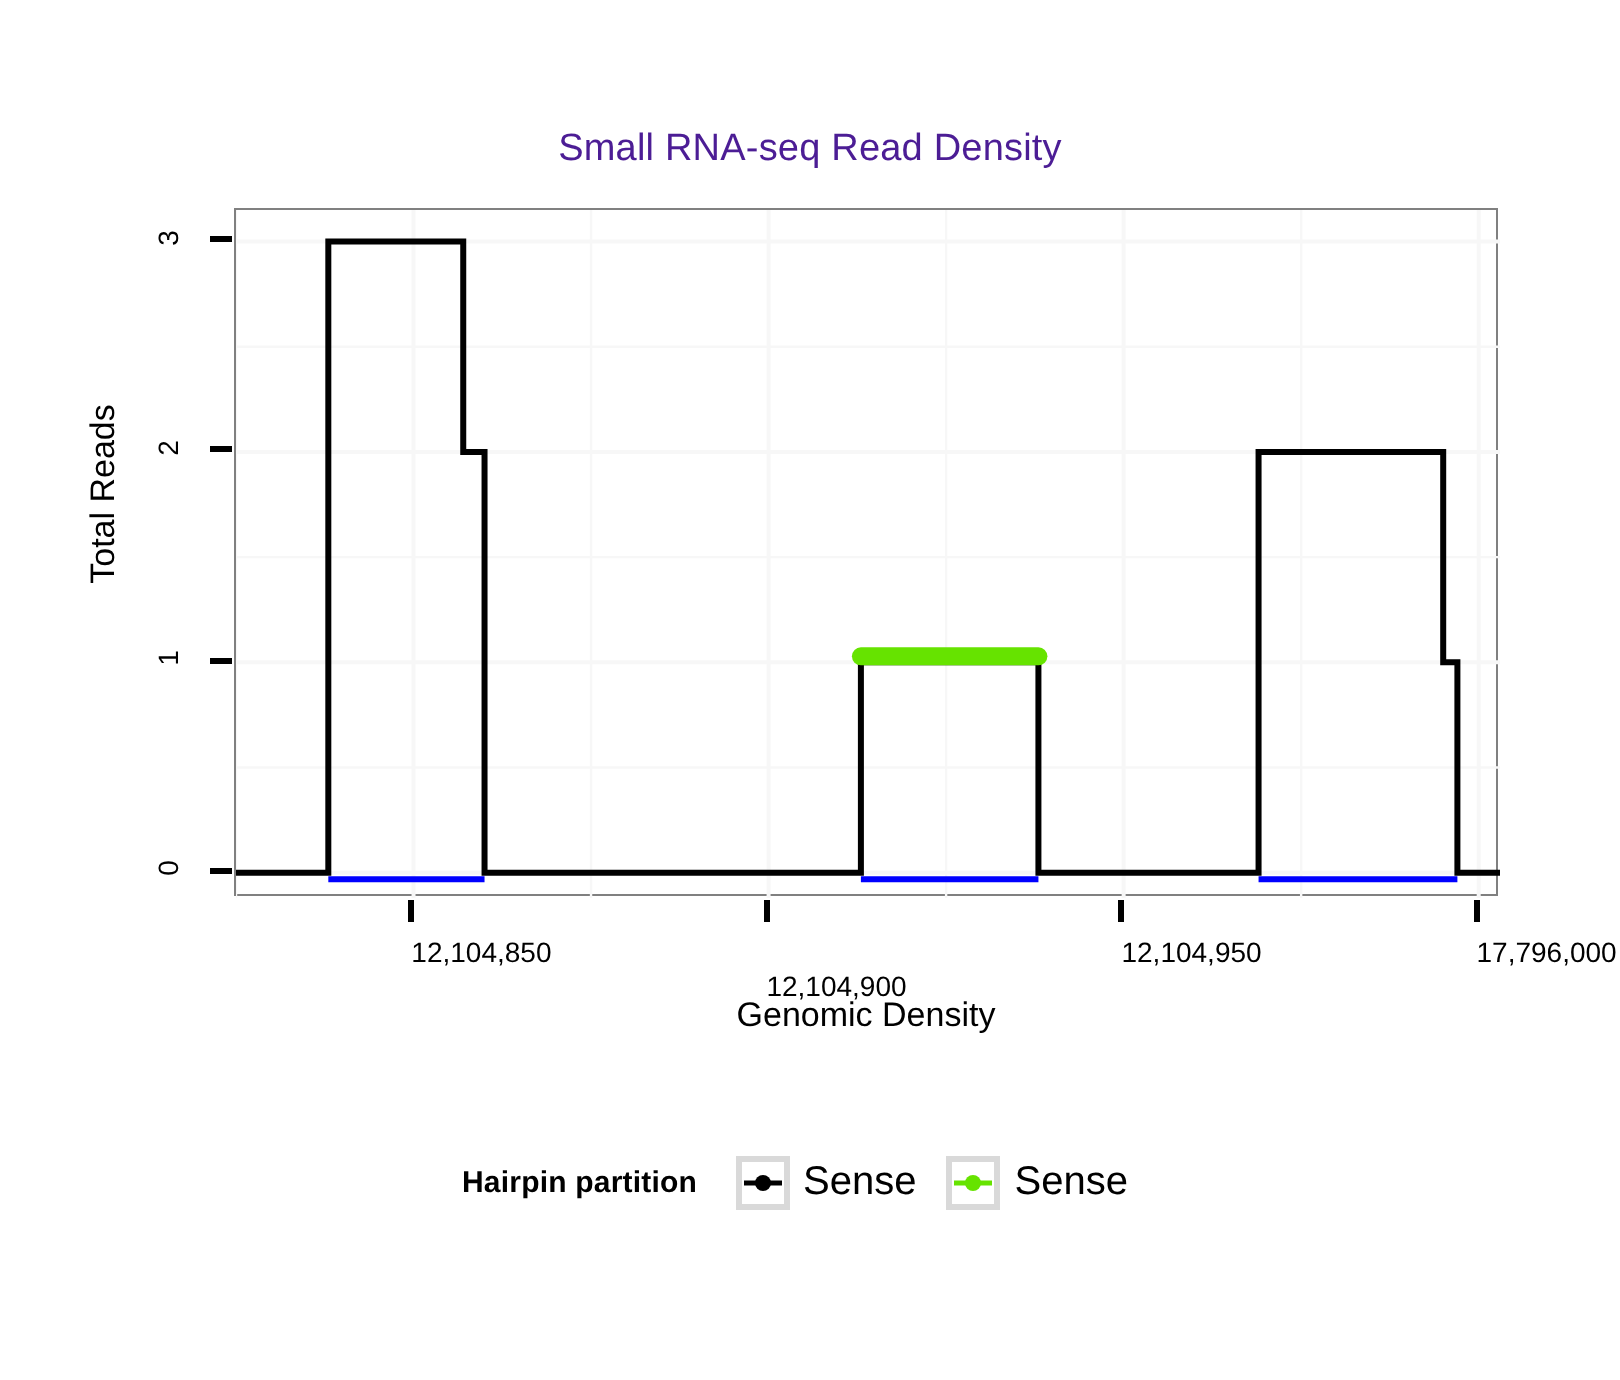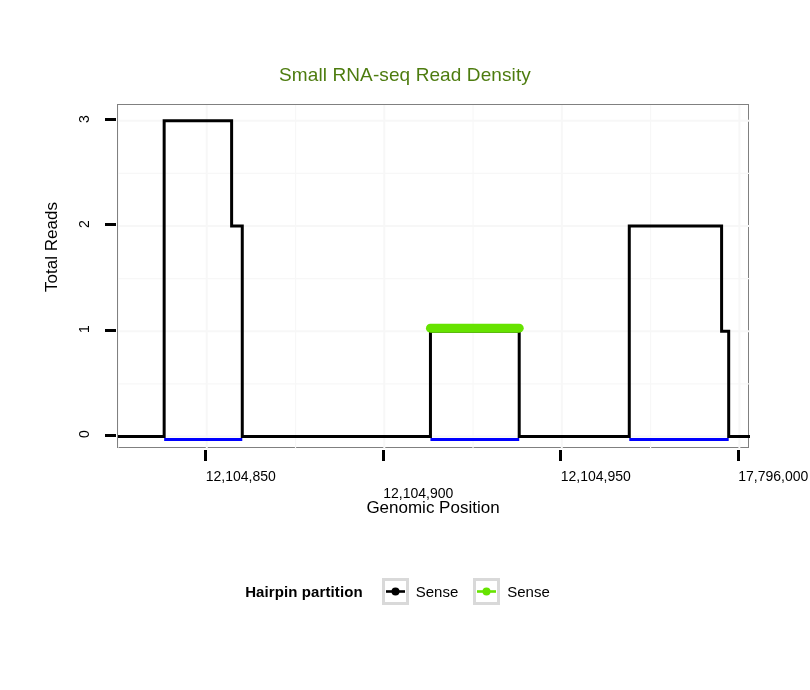--- a/index.html
+++ b/index.html
@@ -4,21 +4,21 @@
 <style>
   html,body{margin:0;padding:0;}
   body{
     width:810px;height:690px;background:#ffffff;
     font-family:"Liberation Sans", sans-serif;
     color:#000000;overflow:hidden;position:relative;
   }
   #figure{position:absolute;left:0;top:0;width:810px;height:690px;}
   .chart-title{
     position:absolute;left:0;top:64px;width:810px;
-    text-align:center;font-size:19px;color:#4d7c0f;letter-spacing:.1px;
+    text-align:center;font-size:19px;color:#4c1d95;letter-spacing:.1px;
   }
   .ylab{
     position:absolute;left:-18px;top:237px;width:140px;text-align:center;
     font-size:17px;transform:rotate(-90deg);transform-origin:center center;
   }
   .xlab{
     position:absolute;left:117px;top:498px;width:632px;text-align:center;
     font-size:17px;
   }
   .panel{
@@ -41,21 +41,21 @@
   }
   .legend-title{
     font-size:15px;font-weight:bold;margin-right:19px;letter-spacing:.1px;
   }
   .legend-item{display:flex;align-items:center;margin-right:15px;}
   .legend-key{
     width:27px;height:27px;background:#ffffff;border:3px solid #d9d9d9;
     box-sizing:border-box;display:flex;align-items:center;justify-content:center;
     margin-right:7px;
   }
-  .legend-label{font-size:15px;}
+  .legend-label{font-size:20px;}
 </style>
 </head>
 <body>
 
 <div id="figure">
 
   <div class="chart-title">Small RNA-seq Read Density</div>
 
   <div class="ylab">Total Reads</div>
 
@@ -98,21 +98,21 @@
       <div class="xtick-mark" style="left: 204.264px; top: 450px;"></div>
       <div class="xtick-label" style="left: 135.764px; top: 468px;">12,104,850</div>
       <div class="xtick-mark" style="left: 381.792px; top: 450px;"></div>
       <div class="xtick-label" style="left: 313.292px; top: 485px;">12,104,900</div>
       <div class="xtick-mark" style="left: 559.32px; top: 450px;"></div>
       <div class="xtick-label" style="left: 490.82px; top: 468px;">12,104,950</div>
       <div class="xtick-mark" style="left: 736.848px; top: 450px;"></div>
       <div class="xtick-label" style="left: 668.348px; top: 468px;">17,796,000</div>
     </div>
 
-  <div class="xlab">Genomic Position</div>
+  <div class="xlab">Genomic Density</div>
 
   <div class="legend">
     <span class="legend-title">Hairpin partition</span>
     <div id="legend-items" style="display:flex;align-items:center;">
         <div class="legend-item">
           <div class="legend-key">
             <svg width="21" height="21" viewBox="0 0 21 21">
               <line x1="1" y1="10.5" x2="20" y2="10.5" stroke="#000000" stroke-width="2.6"></line>
               <circle cx="10.5" cy="10.5" r="4" fill="#000000"></circle>
             </svg>

